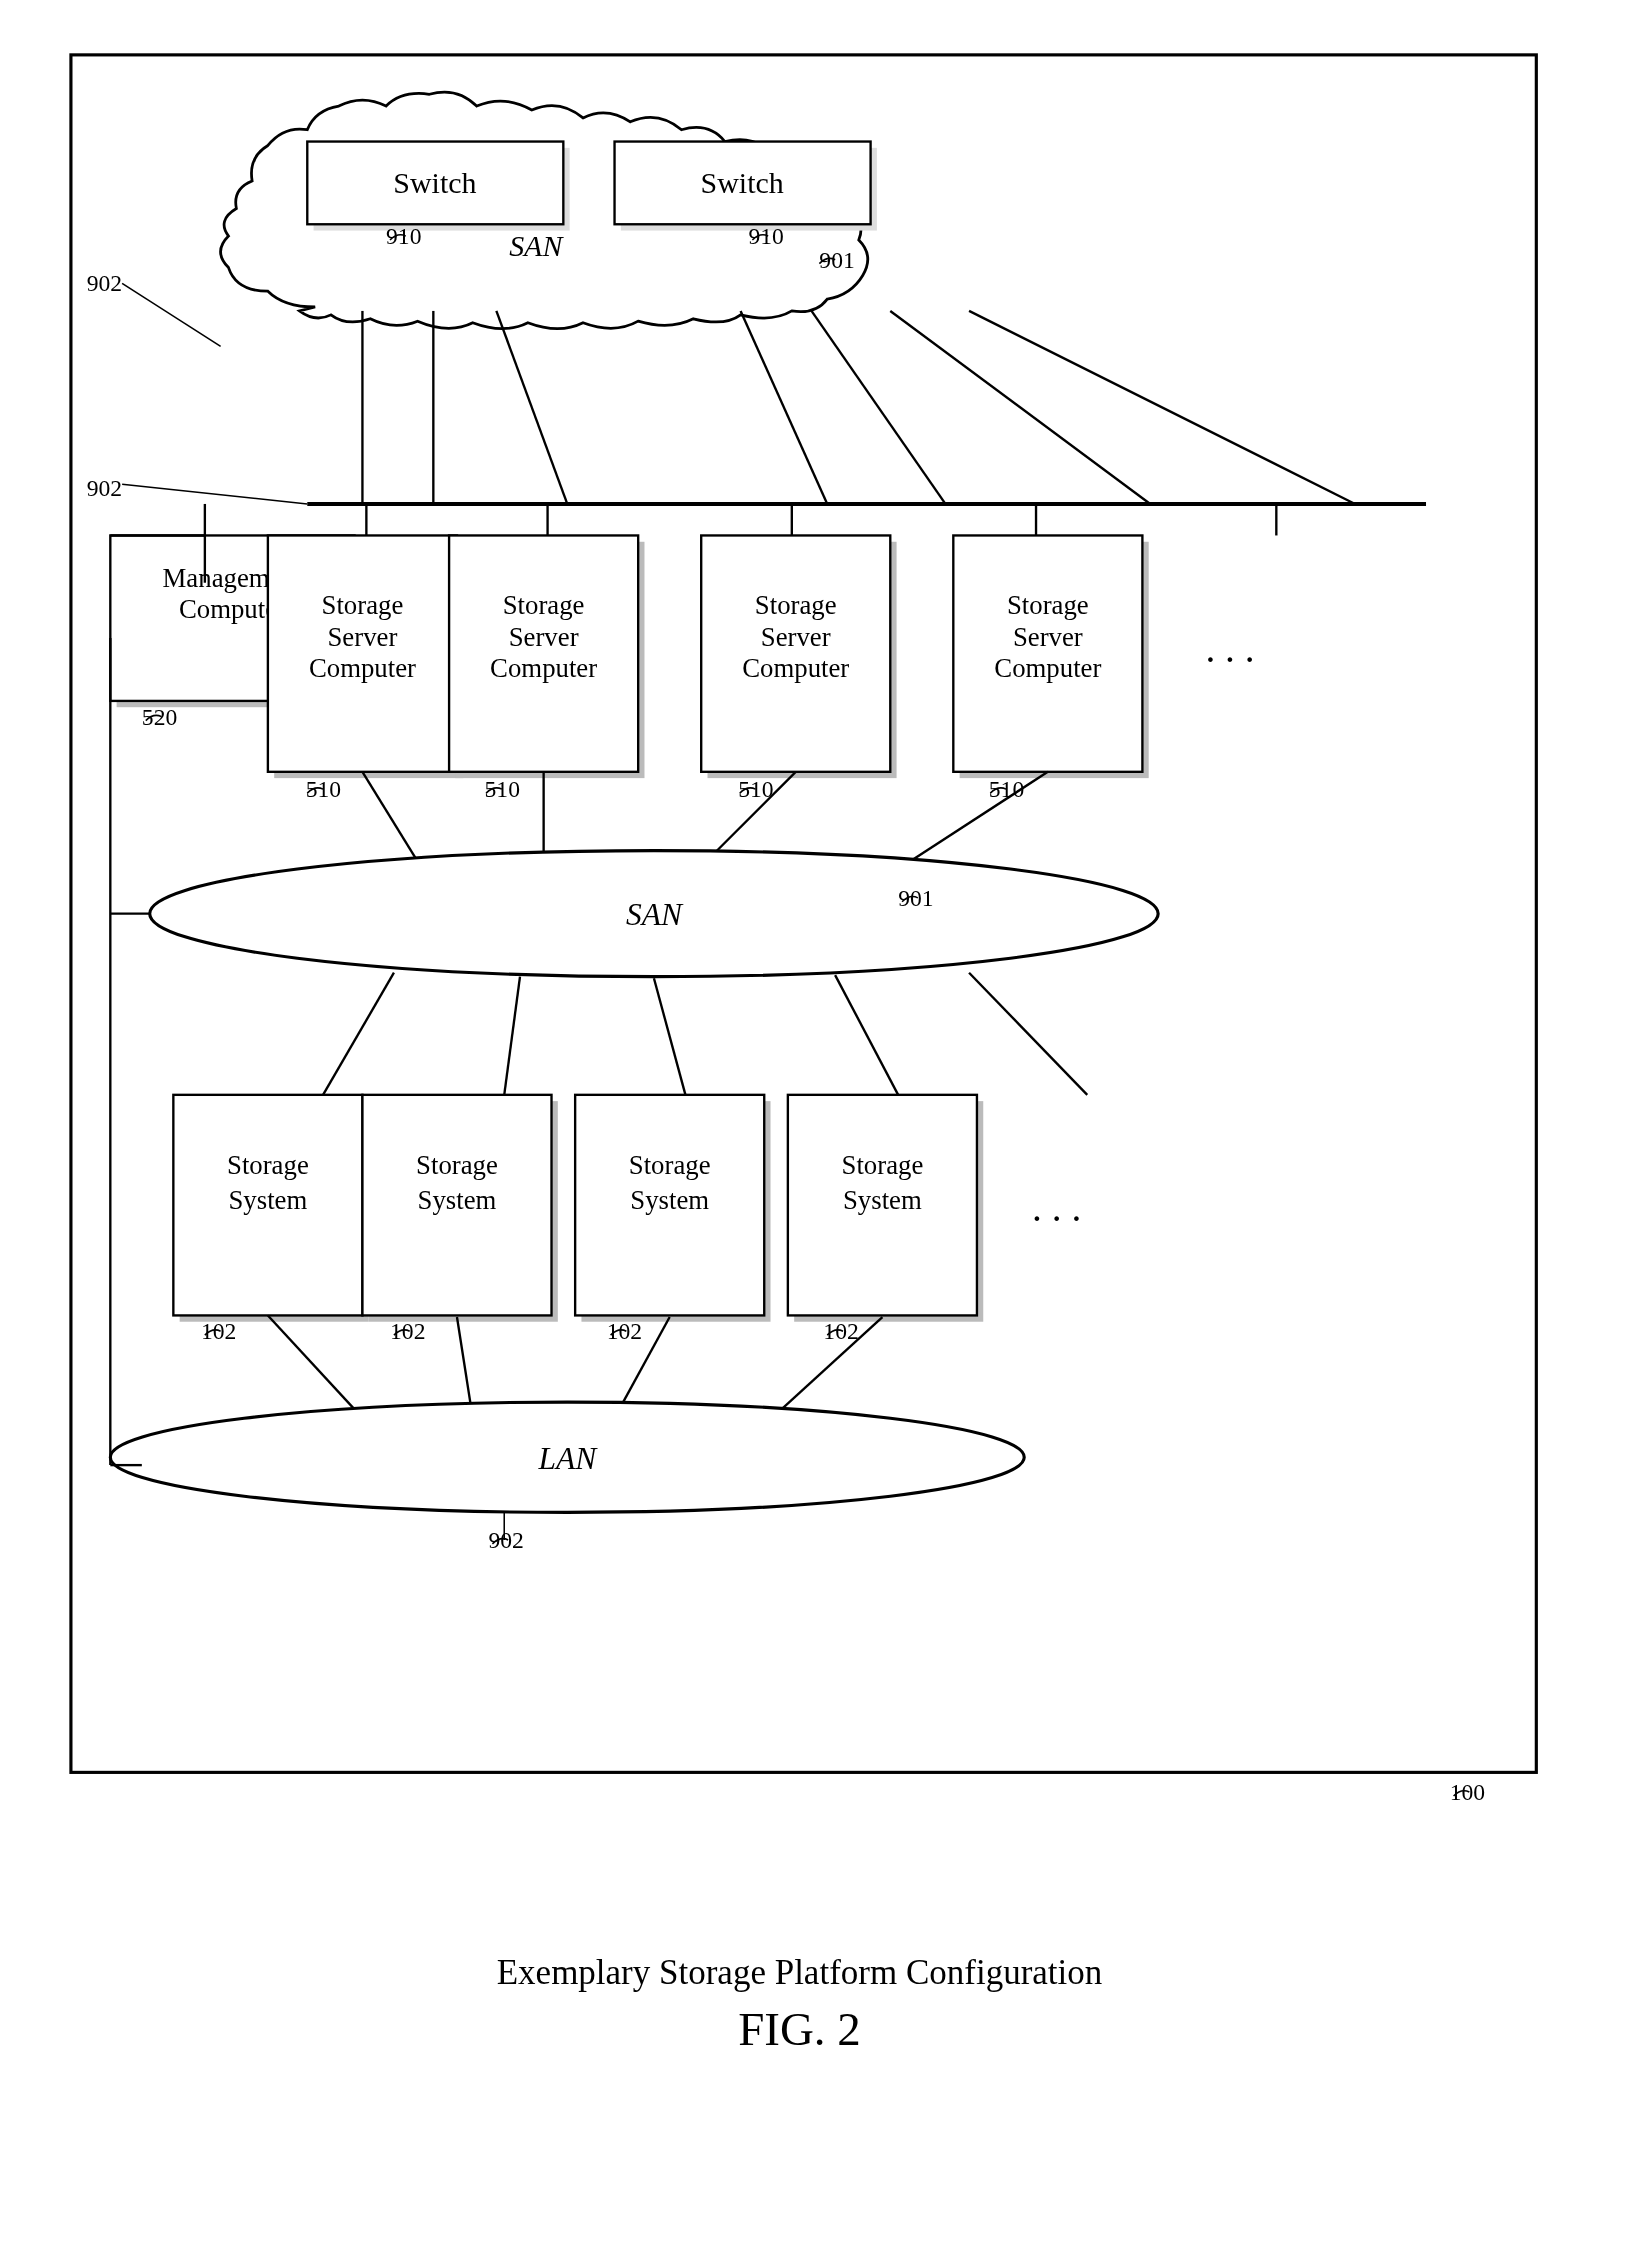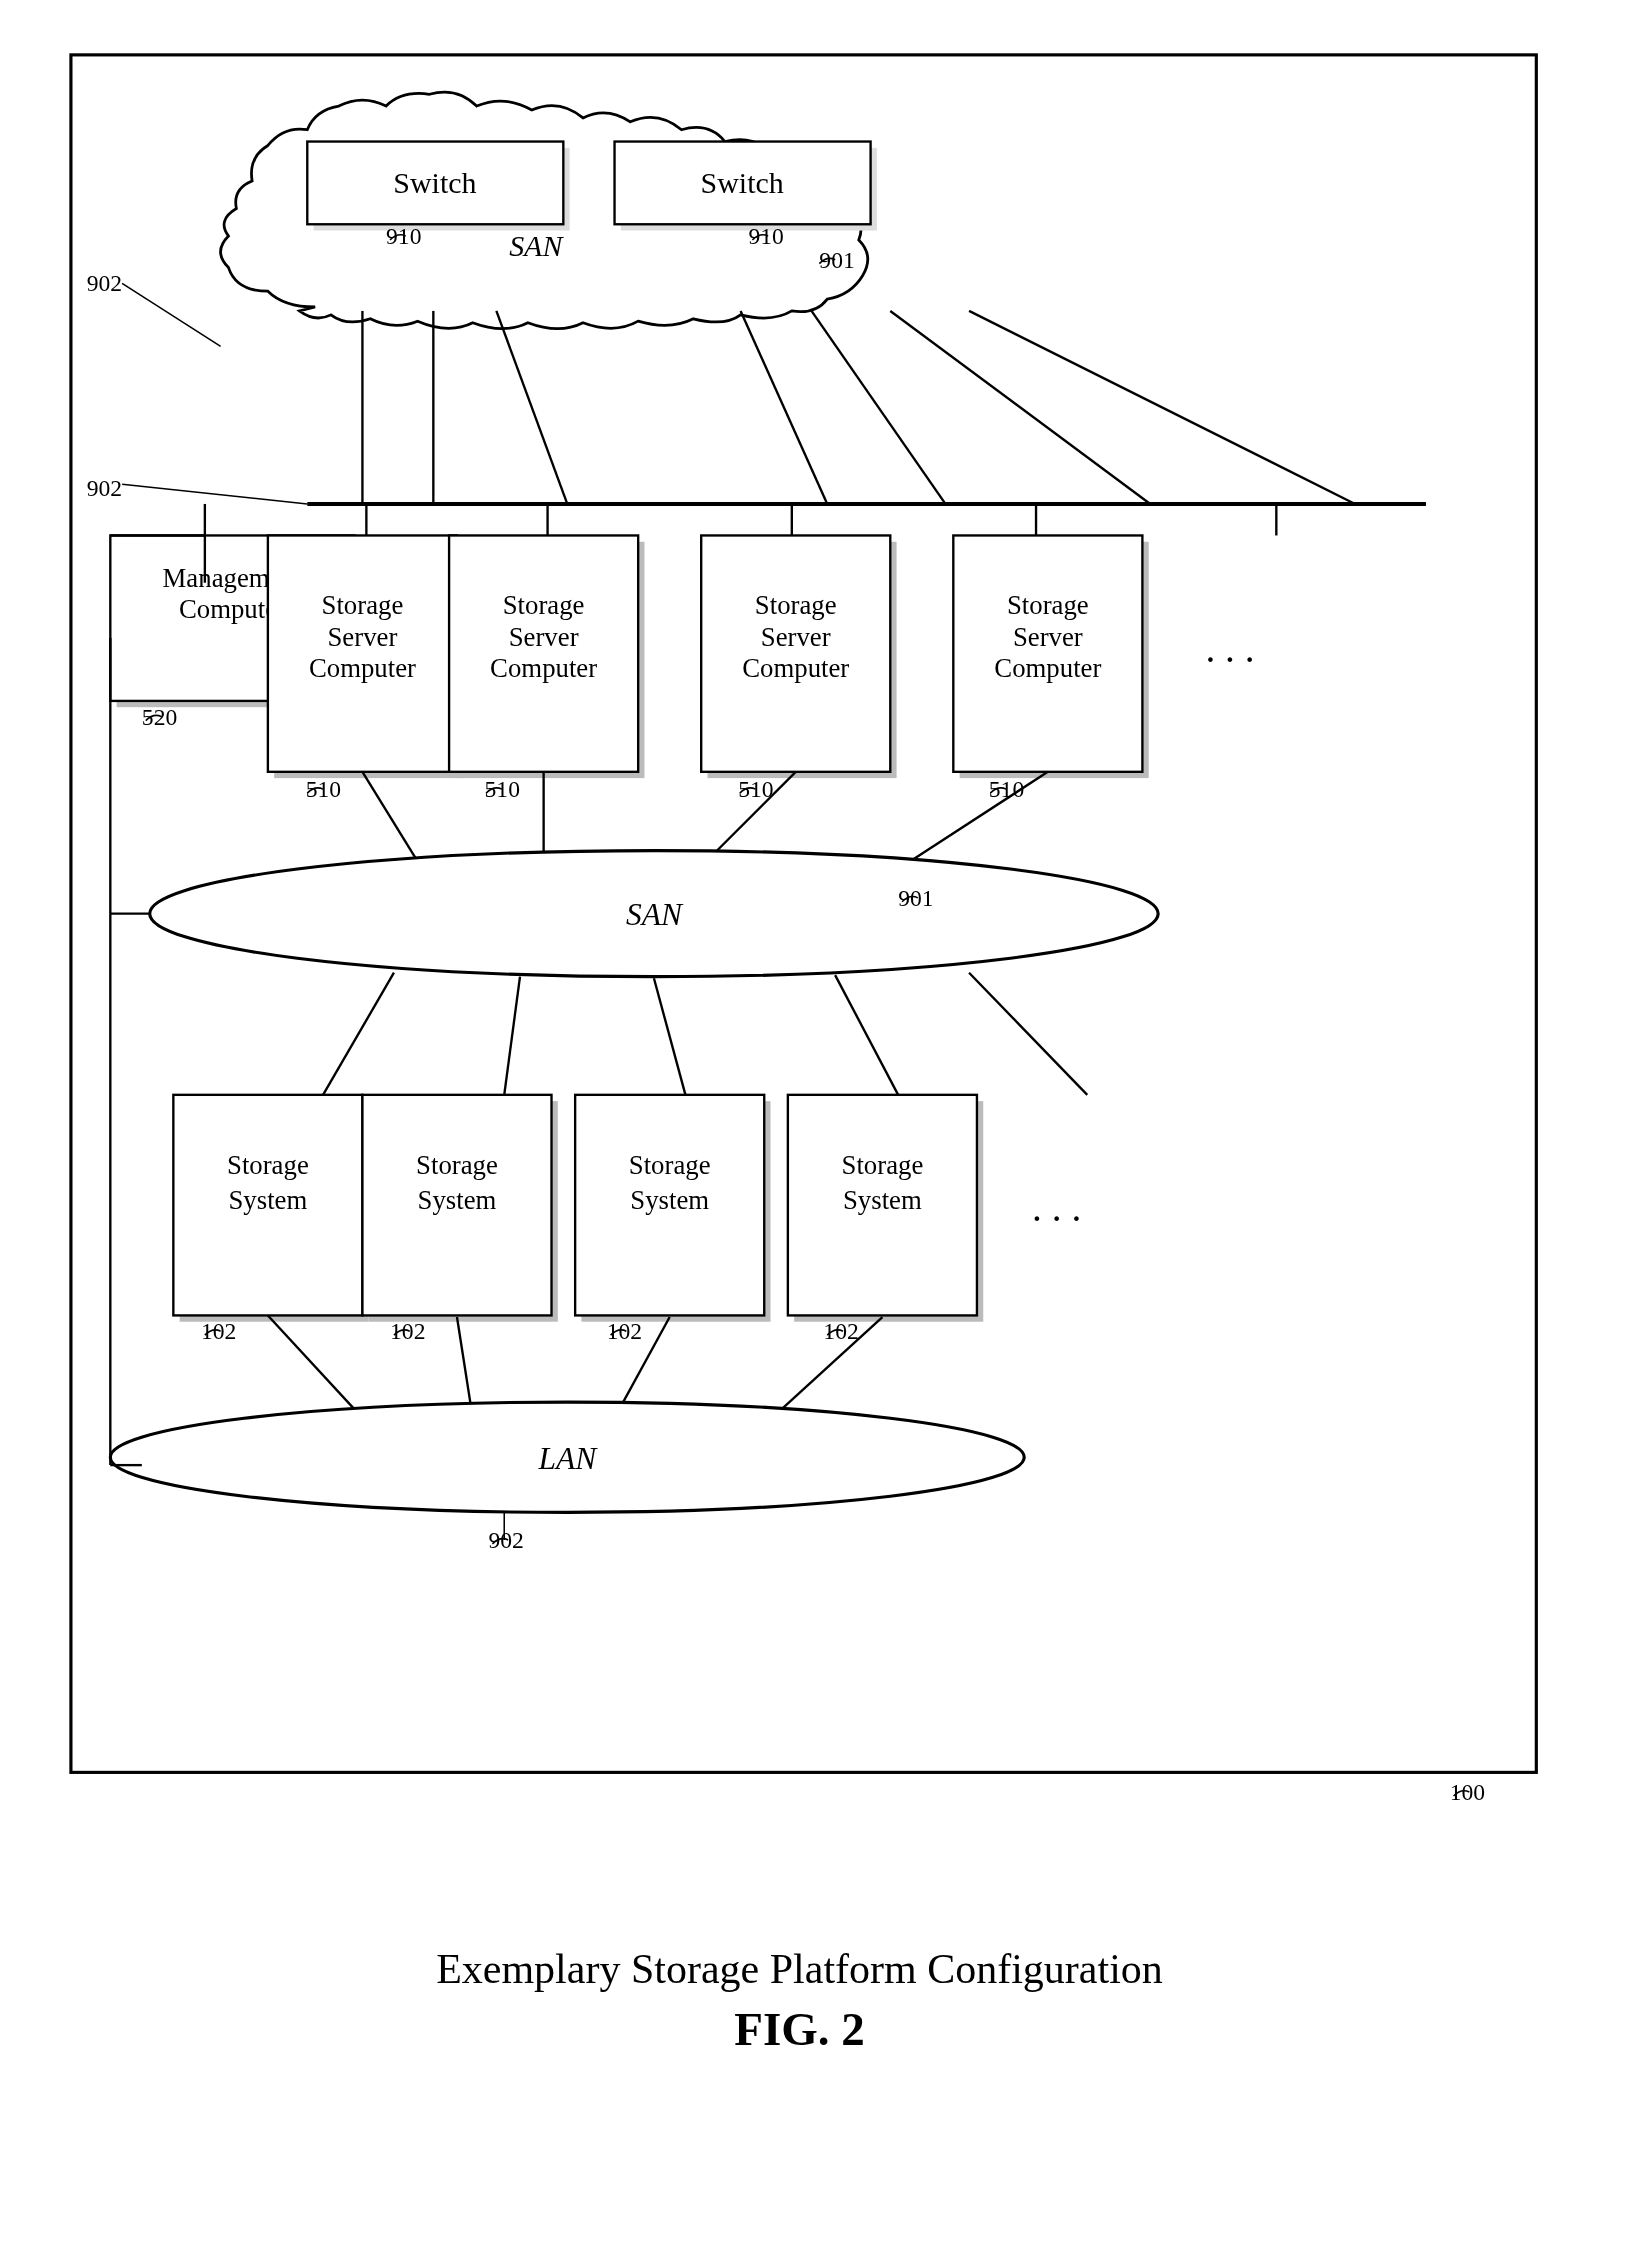--- a/index.html
+++ b/index.html
@@ -252,19 +252,19 @@
       <line x1="60" y1="750" x2="60" y2="1800" stroke="black" stroke-width="3"></line>
       <line x1="60" y1="1800" x2="100" y2="1800" stroke="black" stroke-width="3"></line>
 
       <line x1="180" y1="680" x2="180" y2="580" stroke="black" stroke-width="3"></line>
       <line x1="60" y1="620" x2="180" y2="620" stroke="black" stroke-width="3"></line>
 
       <line x1="60" y1="1100" x2="110" y2="1100" stroke="black" stroke-width="3"></line>
 
     </svg>
 
-    <div style="position:absolute; bottom:71px; left:0; width:1473px; text-align:center; font-size:42px; font-family:'Times New Roman',serif;">Exemplary Storage Platform Configuration</div>
-
-    <div style="position:absolute; bottom:7.9px; left:0; width:1473px; text-align:center; font-size:47px; font-weight:bold; font-family:'Times New Roman',serif;">FIG. 2</div>
+    <div style="position:absolute; bottom:71px; left:0; width:1473px; text-align:center; font-size:35px; font-family:'Times New Roman',serif;">Exemplary Storage Platform Configuration</div>
+
+    <div style="position:absolute; bottom:7.9px; left:0; width:1473px; text-align:center; font-size:47px; font-weight:normal; font-family:'Times New Roman',serif;">FIG. 2</div>
 
   </div>
 </div>
 
 
 </body></html>

